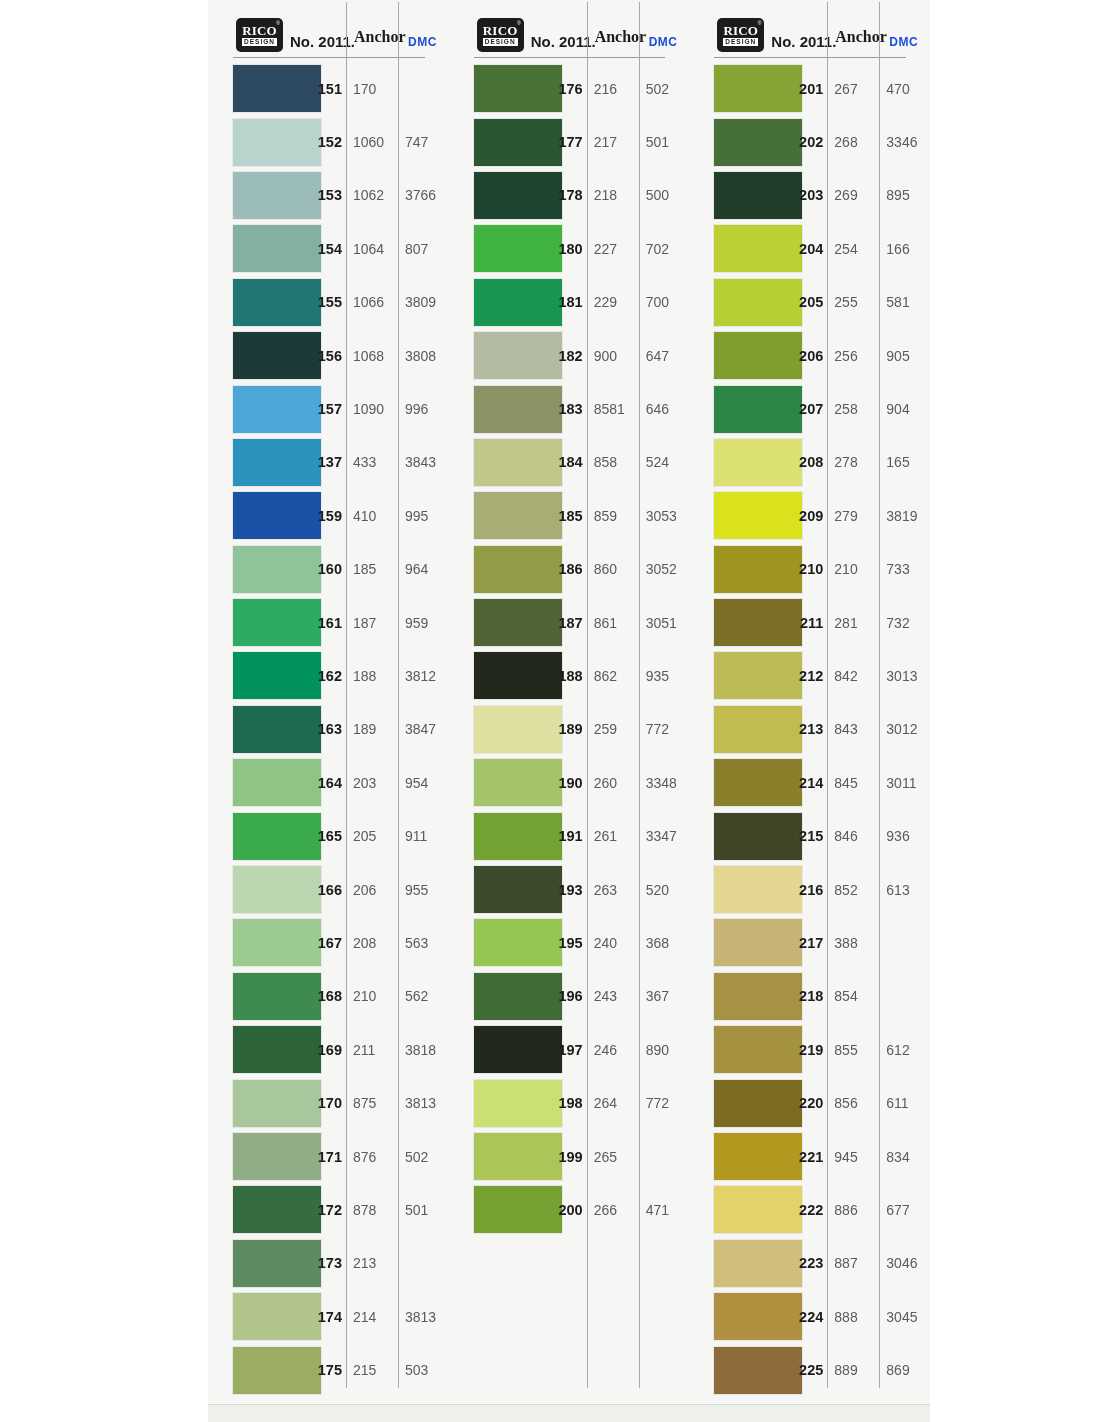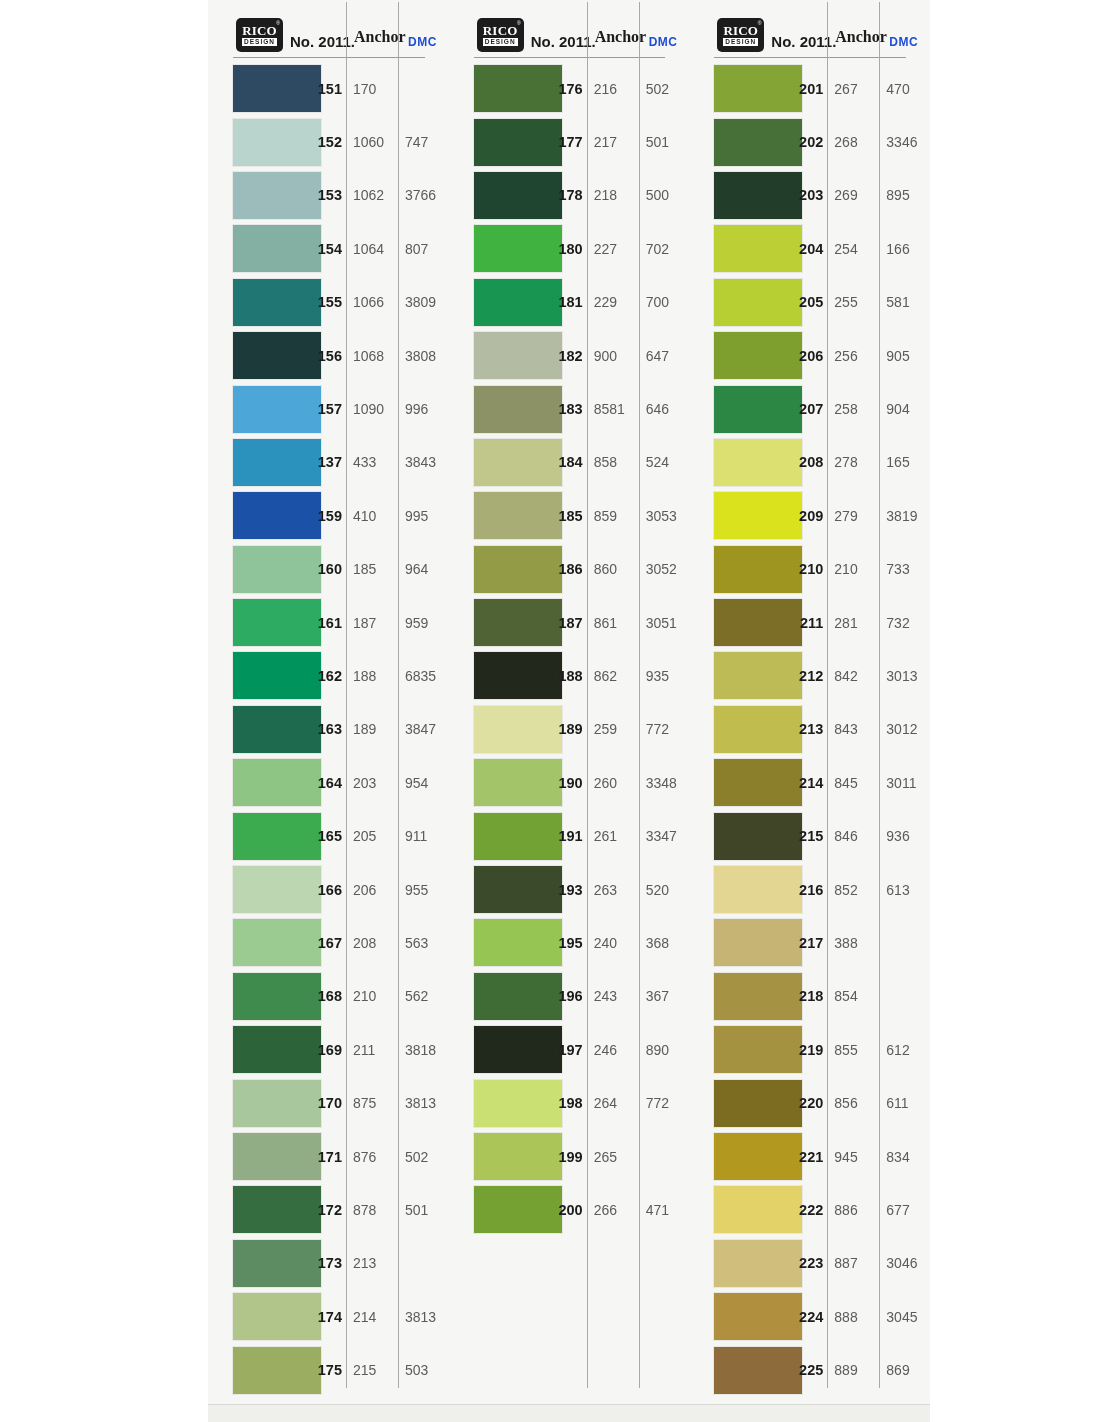--- a/index.html
+++ b/index.html
@@ -294,21 +294,21 @@
           <div class="row">
             <div class="swatch" style="background: rgb(46, 171, 99);"></div>
             <div class="rico-no">161</div>
             <div class="anchor-no">187</div>
             <div class="dmc-no">959</div>
           </div>
           <div class="row">
             <div class="swatch" style="background: rgb(0, 147, 92);"></div>
             <div class="rico-no">162</div>
             <div class="anchor-no">188</div>
-            <div class="dmc-no">6835</div>
+            <div class="dmc-no">3812</div>
           </div>
           <div class="row">
             <div class="swatch" style="background: rgb(29, 106, 79);"></div>
             <div class="rico-no">163</div>
             <div class="anchor-no">189</div>
             <div class="dmc-no">3847</div>
           </div>
           <div class="row">
             <div class="swatch" style="background: rgb(142, 197, 133);"></div>
             <div class="rico-no">164</div>

